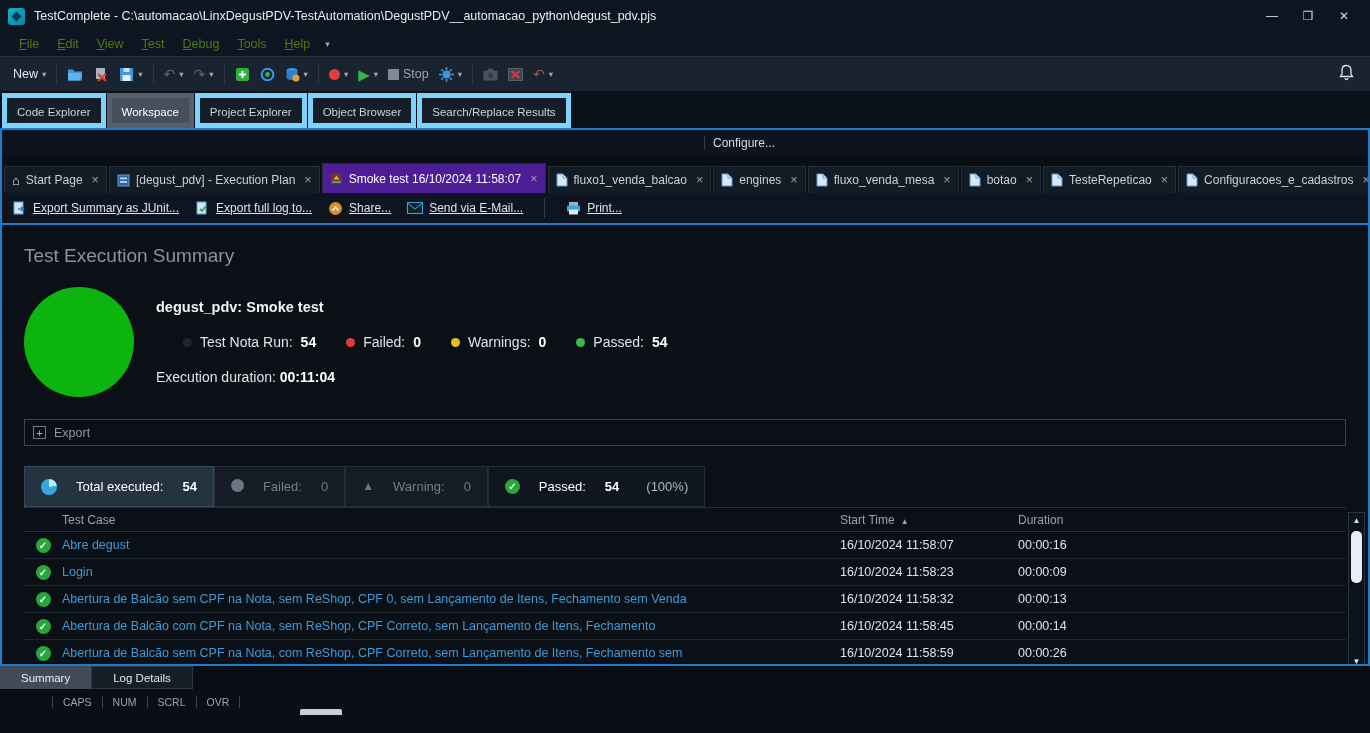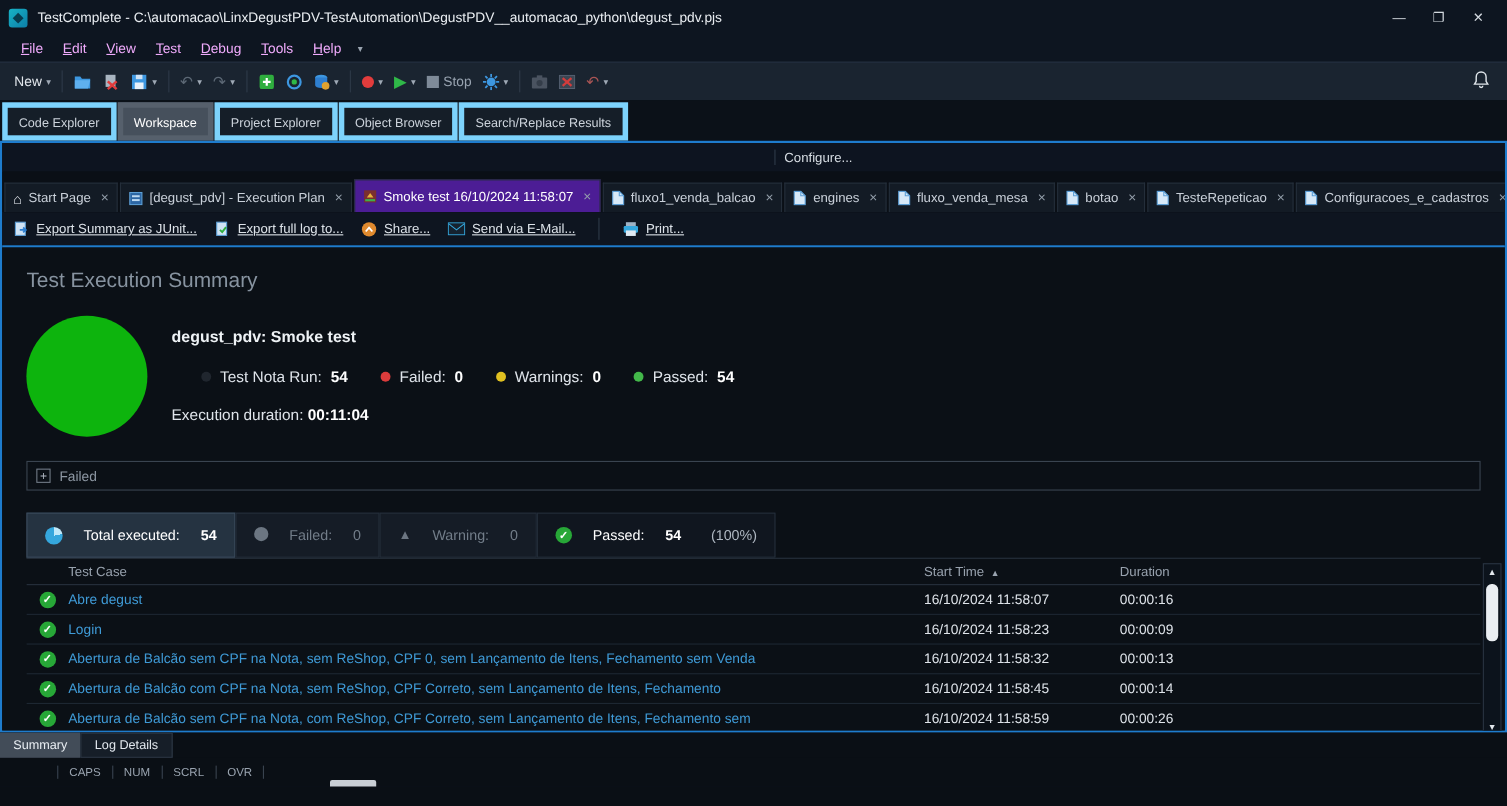--- a/index.html
+++ b/index.html
@@ -10,21 +10,21 @@
   
   .titlebar{flex:0 0 32px;display:flex;align-items:center;padding:0 8px;font-size:12.5px;color:#e9edf1}
   .app-icon{width:17px;height:17px;border-radius:3px;background:linear-gradient(135deg,#17b2c6,#0d7fa8);
             margin-right:9px;position:relative;flex:0 0 17px}
   .app-icon::after{content:"";position:absolute;inset:5px;background:#073c50;transform:rotate(45deg)}
   .title{flex:1;white-space:nowrap;overflow:hidden}
   .win-btn{width:36px;height:26px;display:flex;align-items:center;justify-content:center;color:#d4dae0;font-size:12px}
 
   
   .menubar{flex:0 0 24px;display:flex;align-items:center;padding-left:10px;font-size:12.5px}
-  .menu-item{padding:3px 9px;color:#f0abfc}
+  .menu-item{padding:3px 9px;color:#4d7c0f}
   .menu-item::first-letter{text-decoration:underline}
   .menu-caret{font-size:9px;color:#9aa4b0;padding:0 6px}
 
   
   .toolbar{flex:0 0 35px;display:flex;align-items:center;padding:0 8px;background:#1a2430;border-top:1px solid #243040}
   .tb{display:inline-flex;align-items:center;gap:4px;padding:4px 5px;color:#e2e7ec;font-size:12.5px}
   .sep{width:1px;height:20px;background:#2e3a49;margin:0 5px}
   .caret{font-size:8.5px;color:#9fa9b5}
   .glyph{font-size:14px;line-height:1}
   .g-dis{color:#5c6875}
@@ -100,21 +100,21 @@
   .sort{font-size:8px;color:#9aa4b0;margin-left:6px}
 
   .scrollbar{position:absolute;right:3px;top:287px;width:17px;height:158px;background:#0c131c;
              border:1px solid #2a3542;display:flex;flex-direction:column;align-items:center}
   .sb-btn{height:15px;width:100%;display:flex;align-items:center;justify-content:center;color:#e3e8ed;font-size:8px}
   .sb-thumb{width:11px;height:52px;background:#eaeef2;border-radius:5px;margin-top:3px}
   .sb-fill{flex:1}
 
   
   .bottom-tabs{flex:0 0 23px;background:#0a0f15;display:flex;align-items:stretch}
-  .btab{display:flex;align-items:center;padding:0 12px;font-size:11.5px}
+  .btab{display:flex;align-items:center;padding:0 21px;font-size:11.5px}
   .btab.active{background:#424c58;color:#e8edf2}
   .btab.idle{background:#161e28;border:1px solid #2d3845;color:#e2e8ee}
   .statusbar{flex:0 0 26px;background:#0a0f15;display:flex;align-items:center;padding-left:52px;
              font-size:10.5px;color:#9aa4b0;position:relative}
   .st-item{padding:0 10px}
   .st-sep{width:1px;height:12px;background:#39434f}
   .artifact{position:absolute;left:300px;bottom:0;width:42px;height:6px;background:#c9ced4;border-radius:2px 2px 0 0}
 </style>
 </head>
 <body>
@@ -403,21 +403,21 @@
           </div>
           <div class="duration">
             <span>Execution duration:</span>
             <b>00:11:04</b>
           </div>
         </div>
       </div>
 
       <div class="general-box">
         <span class="plusbox">+</span>
-        <span>Failed</span>
+        <span>Export</span>
       </div>
 
       <div class="filter-tabs">
         <span class="ftab active">
           <span class="pie-ic"></span>
           <span>Total executed:</span>
           <b>54</b>
         </span>
         <span class="ftab">
           <span class="gray-circle"></span>

